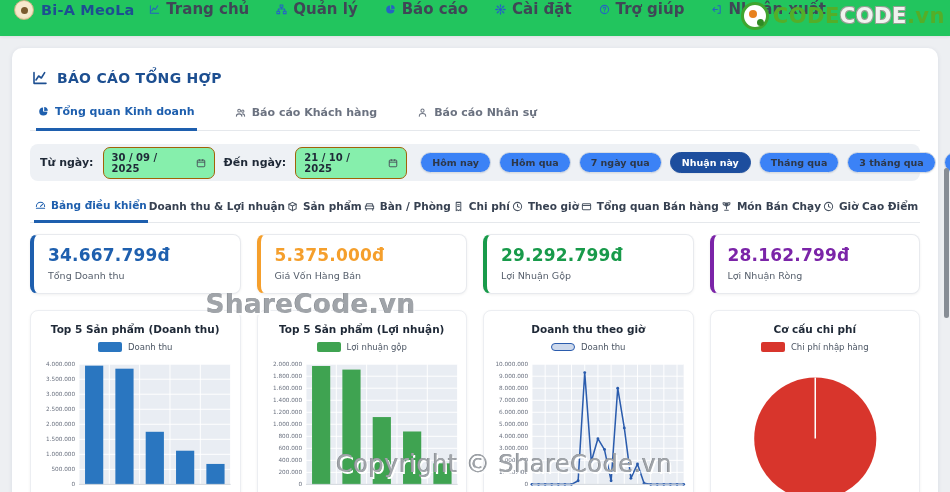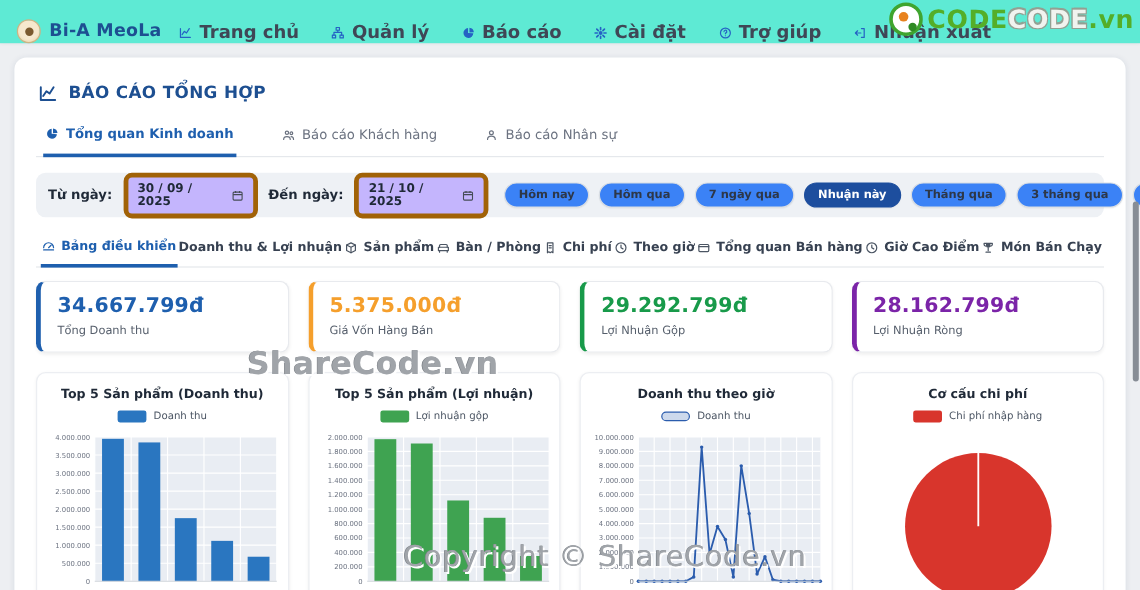--- a/index.html
+++ b/index.html
@@ -9,21 +9,21 @@
     font-family:"DejaVu Sans", sans-serif;
     background:#edeff2;
     color:#2b3440;
   }
   .ic { display:inline-flex; align-items:center; }
   .ic svg { width:11px; height:11px; }
 
   
   .app-header {
     position:absolute; top:0; left:0; right:0; height:36px;
-    background:#5eead4; display:flex; align-items:flex-end;
+    background:#22c55e; display:flex; align-items:flex-start;
     padding:0 14px; box-shadow:0 1px 3px rgba(0,0,0,.07); z-index:5;
   }
   .brand { display:flex; align-items:center; gap:7px; cursor:pointer; }
   .brand-logo {
     width:20px; height:20px; border-radius:50%;
     background:radial-gradient(circle at 50% 45%, #f6e8cd 55%, #e4cf9f 100%);
     border:1px solid #cdb384; position:relative;
   }
   .brand-logo:after {
     content:""; position:absolute; left:6px; top:6px; width:7px; height:7px;
@@ -62,32 +62,32 @@
     position:absolute; top:48px; left:12px; right:12px; height:560px;
     background:#fff; border-radius:10px;
     box-shadow:0 1px 5px rgba(25,45,85,.09);
     padding:14px 18px 0;
   }
   .page-title-row { display:flex; align-items:center; gap:9px; margin:8px 0 0 2px;
     color:#1d4f91; font-weight:bold; font-size:14px; letter-spacing:.3px; }
   .page-title-row .ic svg { width:16px; height:16px; }
 
   .tabs-primary { display:flex; gap:36px; border-bottom:1px solid #e5e8ec; margin-top:12px; padding:0 6px; }
-  .tab1 { display:flex; align-items:center; gap:6px; font-size:11px; font-weight:400;
+  .tab1 { display:flex; align-items:center; gap:6px; font-size:11px; font-weight:700;
     color:#6b7280; padding:7px 2px 10px; cursor:pointer; white-space:nowrap; }
   .tab1.active { color:#1e5fae; font-weight:bold; border-bottom:3px solid #1e5fae; margin-bottom:-1px; }
 
   .filter-bar {
     margin-top:13px; background:#eef1f5; border-radius:8px;
     padding:7px 10px; display:flex; align-items:center; gap:9px; height:37px;
   }
   .filter-label { font-size:11px; font-weight:bold; color:#1f2937; white-space:nowrap; }
   .date-input {
     display:flex; align-items:center; justify-content:space-between; gap:8px;
-    background:#c4b5fd; border:4px solid #a16207; border-radius:7px;
+    background:#86efac; border:1px solid #a16207; border-radius:7px;
     padding:4px 8px; font-size:10px; font-weight:bold; color:#1f2937;
     min-width:112px; cursor:pointer;
   }
   .date-input .ic { color:#454c56; }
   .date-input .ic svg { width:10px; height:10px; }
   .quick-ranges { display:flex; gap:8px; margin-left:4px; }
   .pill {
     background:#3b82f6; border:1px solid #d8dde3; border-radius:999px;
     padding:4px 11px; font-size:9.5px; font-weight:600; color:#2d3748;
     cursor:pointer; box-shadow:0 1px 1px rgba(0,0,0,.05); white-space:nowrap;
@@ -346,35 +346,35 @@
           <svg viewBox="0 0 24 24" fill="none" stroke="currentColor" stroke-width="2.2" stroke-linecap="round" stroke-linejoin="round">
             <rect x="3" y="6" width="18" height="13" rx="2"></rect>
             <path d="M3 10h18"></path>
           </svg>
         </span>
         <span>Tổng quan Bán hàng</span>
       </div>
       <div class="tab2">
         <span class="ic">
           <svg viewBox="0 0 24 24" fill="none" stroke="currentColor" stroke-width="2.2" stroke-linecap="round" stroke-linejoin="round">
-            <circle cx="12" cy="12" r="9"></circle>
-            <path d="M12 7v5l3.5 2"></path>
-          </svg>
-        </span>
-        <span>Giờ Cao Điểm</span>
-      </div>
-      <div class="tab2">
-        <span class="ic">
-          <svg viewBox="0 0 24 24" fill="none" stroke="currentColor" stroke-width="2.2" stroke-linecap="round" stroke-linejoin="round">
             <path d="M8 3h8v5a4 4 0 0 1-8 0z" fill="currentColor" stroke="none"></path>
             <path d="M8 4H4.5v1.5A3.5 3.5 0 0 0 8 9M16 4h3.5v1.5A3.5 3.5 0 0 1 16 9"></path>
             <path d="M12 12v5M8 20h8"></path>
           </svg>
         </span>
         <span>Món Bán Chạy</span>
+      </div>
+      <div class="tab2">
+        <span class="ic">
+          <svg viewBox="0 0 24 24" fill="none" stroke="currentColor" stroke-width="2.2" stroke-linecap="round" stroke-linejoin="round">
+            <circle cx="12" cy="12" r="9"></circle>
+            <path d="M12 7v5l3.5 2"></path>
+          </svg>
+        </span>
+        <span>Giờ Cao Điểm</span>
       </div>
     </div>
 
   <div class="stat-row">
     <div class="stat-card" style="border-left-color: rgb(30, 95, 174);">
       <div class="stat-value" style="color: rgb(30, 95, 174);">34.667.799đ</div>
       <div class="stat-label">Tổng Doanh thu</div>
     </div>
     <div class="stat-card" style="border-left-color: rgb(245, 159, 44);">
       <div class="stat-value" style="color: rgb(245, 159, 44);">5.375.000đ</div>

